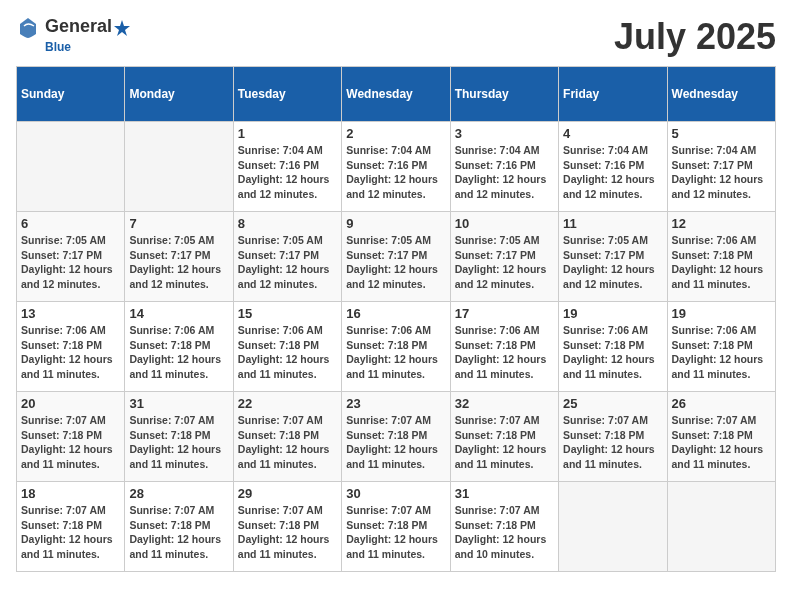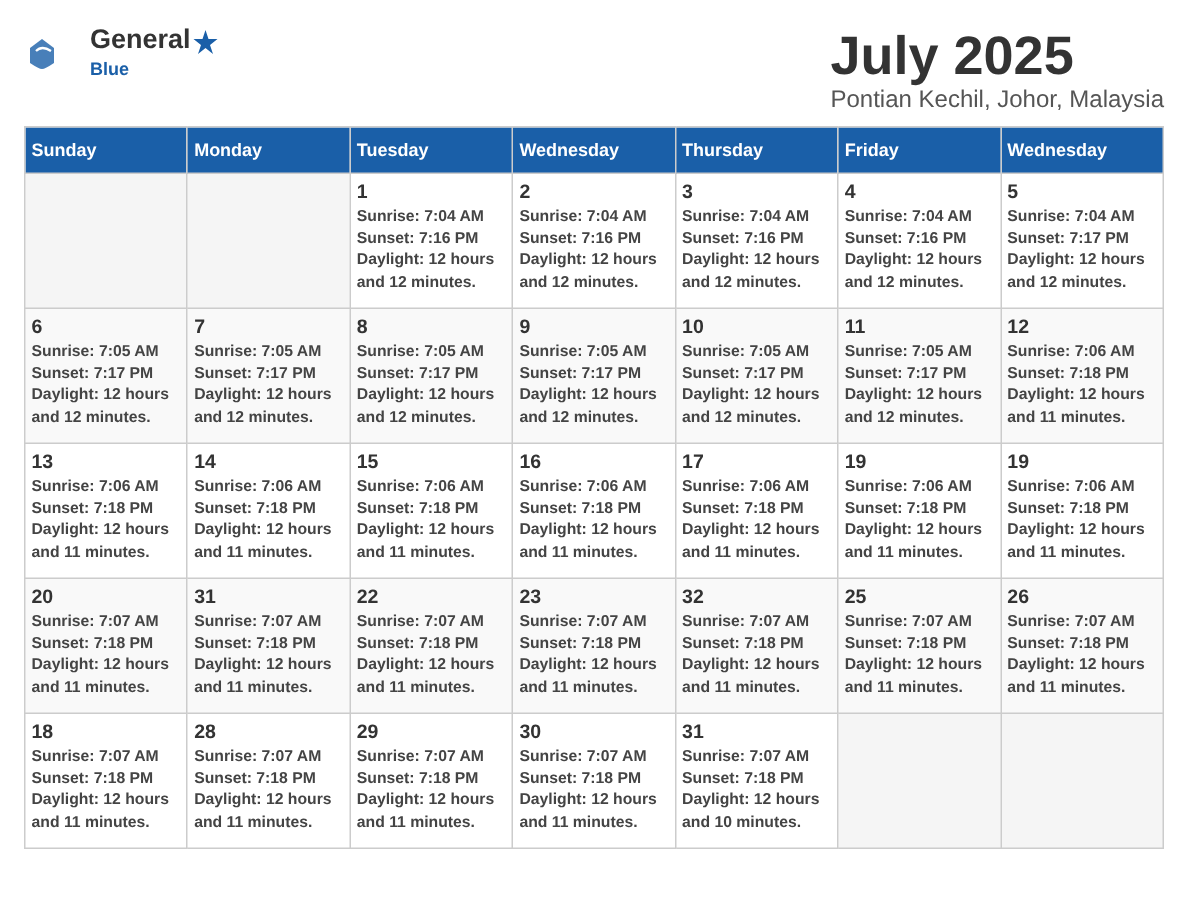--- a/index.html
+++ b/index.html
@@ -11,48 +11,47 @@
       padding: 16px;
     }
     .header-area {
       display: flex;
       justify-content: space-between;
       align-items: flex-start;
       margin-bottom: 8px;
     }
     .logo {
       display: flex;
-      align-items: center;
-      gap: 20px;
+      gap: 5px;
     }
     .logo-icon {
       width: 24px;
       height: 24px;
     }
     .title-area {
-      text-align: left;
+      text-align: right;
     }
     .month-title {
       font-size: 36px;
       font-weight: bold;
       color: #333;
     }
     .location-title {
       font-size: 16px;
       color: #555;
     }
     .calendar-table {
       width: 100%;
       border-collapse: collapse;
       font-size: 11px;
     }
     .calendar-table th {
       background: #1a5fa8;
       color: #fff;
-      padding: 8px 4px;
+      padding: 20px 4px;
       text-align: left;
       font-size: 12px;
       font-weight: bold;
       border: 1px solid #ccc;
     }
     .calendar-table td {
       border: 1px solid #ccc;
       vertical-align: top;
       padding: 4px;
       height: 90px;
@@ -93,21 +92,20 @@
     </svg>
     <div>
       <span style="font-size:18px;font-weight:bold;color:#333;">General</span><svg width="18" height="18" viewBox="0 0 18 18" style="vertical-align:middle;margin:0 1px;">
           <polygon points="9,1 11,7 17,7 12,11 14,17 9,13 4,17 6,11 1,7 7,7" fill="#1a5fa8"></polygon>
         </svg><br>
       <span style="font-size:12px;font-weight:bold;color:#1a5fa8;">Blue</span>
     </div>
   </div>
   <div class="title-area">
     <div class="month-title">July 2025</div>
-    <div class="location-title">Pontian Kechil, Johor, Malaysia</div>
   </div>
 </div>
 
 <table class="calendar-table">
   <thead>
     <tr>
     <th>Sunday</th>
         <th>Monday</th>
         <th>Tuesday</th>
         <th>Wednesday</th>

